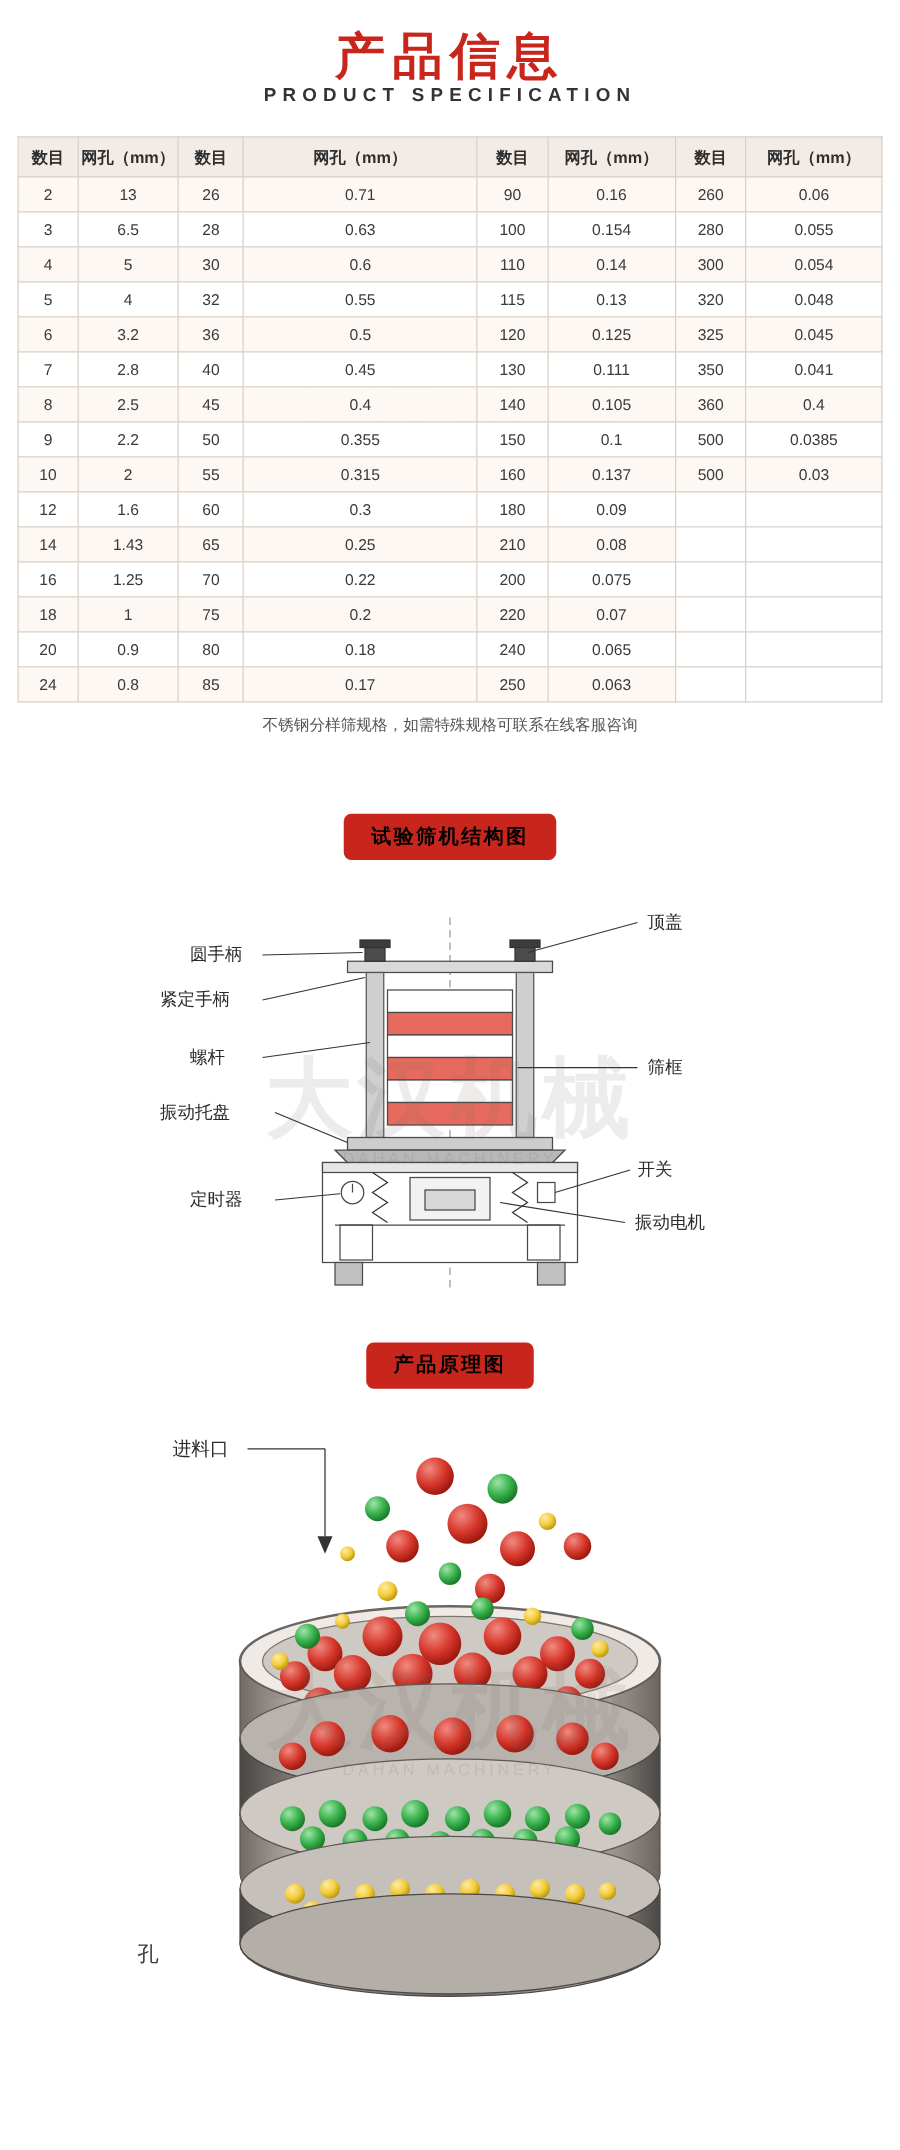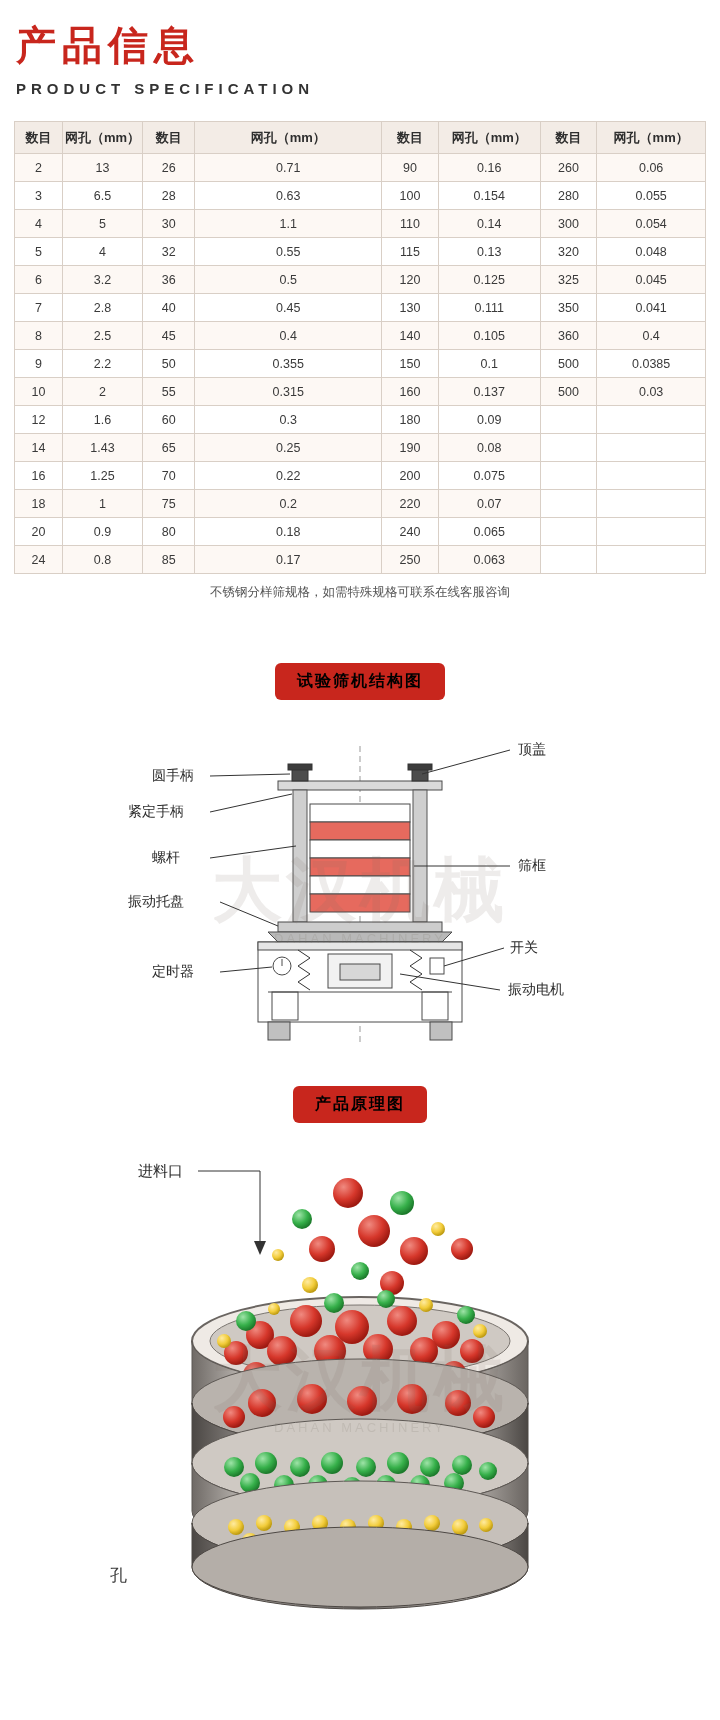--- a/index.html
+++ b/index.html
@@ -14,37 +14,36 @@
   }
   .page {
     width: 720px;
     margin: 0 auto;
     position: relative;
     overflow: hidden;
   }
 
   
   .header {
+    text-align: center;
     padding-top: 22px;
-    padding-left: 16px;
   }
   .header .cn-title {
     font-size: 40px;
     font-weight: bold;
     color: #c8261d;
     letter-spacing: 6px;
     line-height: 1.15;
     margin: 0;
   }
   .header .en-title {
     font-size: 15px;
     font-weight: bold;
     color: #333;
     letter-spacing: 5px;
-    margin-top: 12px;
   }
 
   
   .spec-wrap {
     position: relative;
     margin: 24px 14px 0 14px;
   }
   table.spec {
     border-collapse: collapse;
     width: 692px;
@@ -244,21 +243,21 @@
             <td>0.63</td>
             <td>100</td>
             <td>0.154</td>
             <td>280</td>
             <td>0.055</td>
           </tr>
           <tr>
             <td>4</td>
             <td>5</td>
             <td>30</td>
-            <td>1.1</td>
+            <td>0.6</td>
             <td>110</td>
             <td>0.14</td>
             <td>300</td>
             <td>0.054</td>
           </tr>
           <tr>
             <td>5</td>
             <td>4</td>
             <td>32</td>
             <td>0.55</td>
@@ -325,21 +324,21 @@
             <td>180</td>
             <td>0.09</td>
             <td class="empty"></td>
             <td class="empty"></td>
           </tr>
           <tr>
             <td>14</td>
             <td>1.43</td>
             <td>65</td>
             <td>0.25</td>
-            <td>190</td>
+            <td>210</td>
             <td>0.08</td>
             <td class="empty"></td>
             <td class="empty"></td>
           </tr>
           <tr>
             <td>16</td>
             <td>1.25</td>
             <td>70</td>
             <td>0.22</td>
             <td>200</td>

